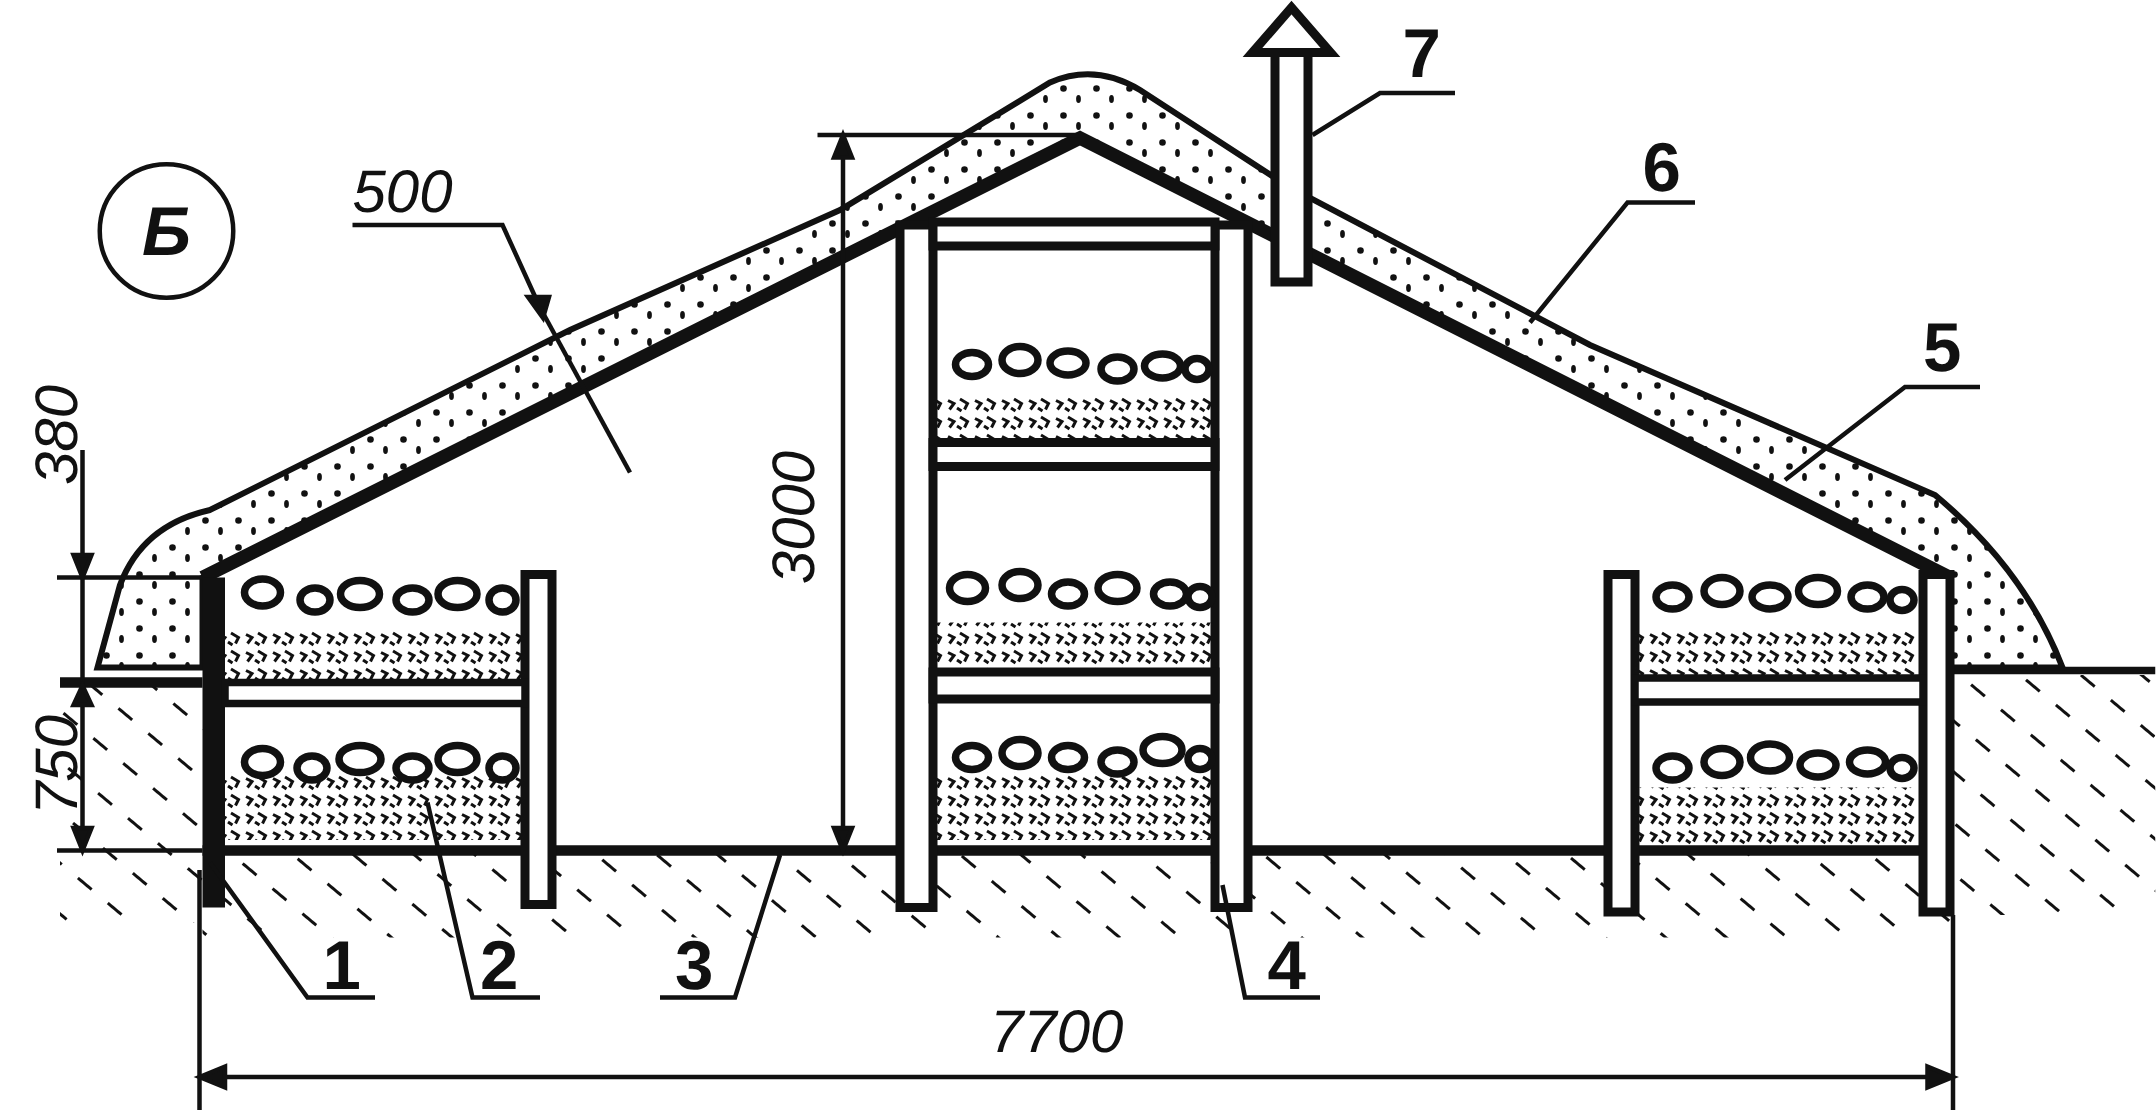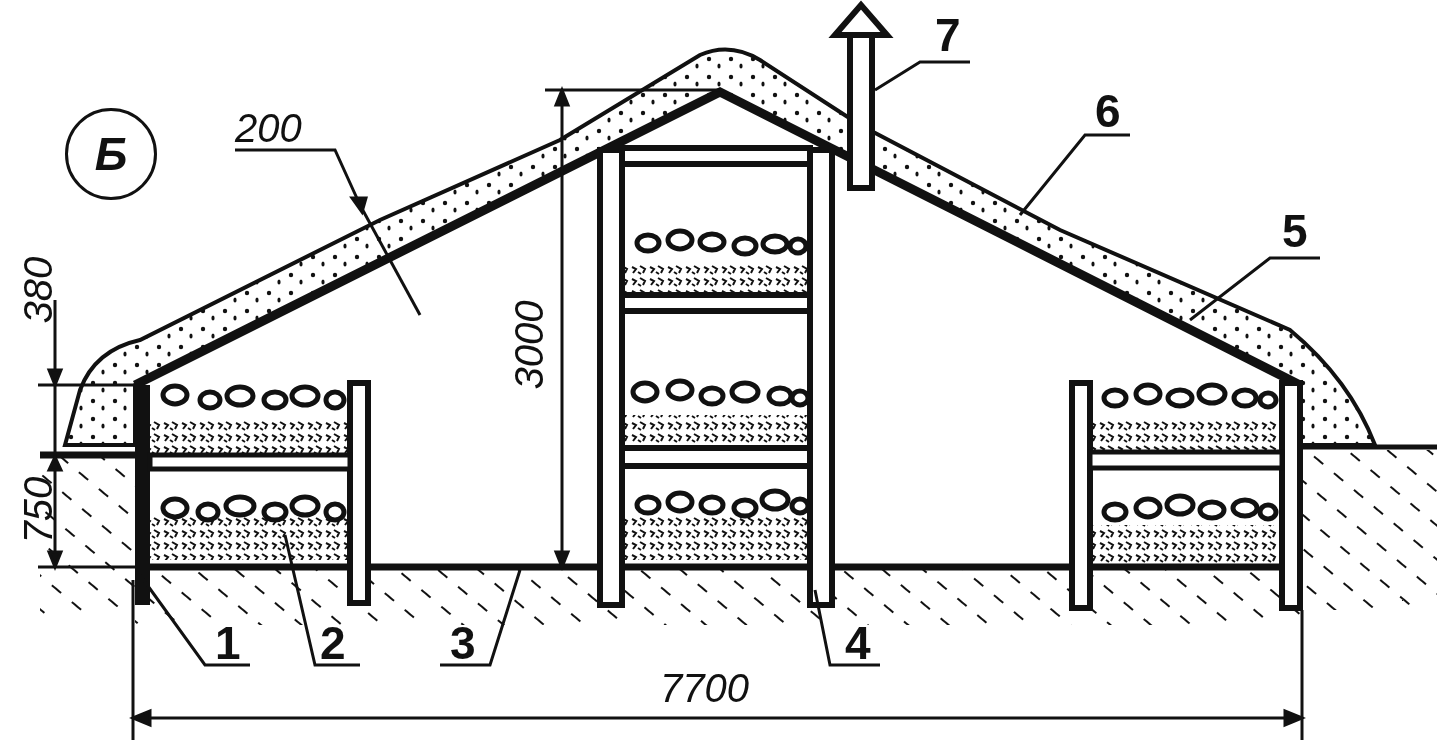--- a/index.html
+++ b/index.html
@@ -159,21 +159,21 @@
     <polyline points="520,570 490,665 440,665"></polyline>
     <polyline points="815,590 830,665 880,665"></polyline>
     <polyline points="1190,320 1270,258 1320,258"></polyline>
     <polyline points="1020,215 1085,135 1130,135"></polyline>
     <polyline points="875,90 920,62 970,62"></polyline>
   </g>
 </svg>
 
 <div class="section-mark">Б</div>
 
-<div class="dim" style="left:235px;top:108px;">200</div>
+<div class="dim" style="left:235px;top:108px;">500</div>
 <div class="dim vert" style="left:5px;top:270px;">380</div>
 <div class="dim vert" style="left:5px;top:490px;">750</div>
 <div class="dim vert" style="left:485px;top:325px;">3000</div>
 <div class="dim" style="left:660px;top:668px;">7700</div>
 
 <div class="lbl" style="left:215px;top:620px;font-size:46px;">1</div>
 <div class="lbl" style="left:320px;top:620px;font-size:46px;">2</div>
 <div class="lbl" style="left:450px;top:620px;font-size:46px;">3</div>
 <div class="lbl" style="left:845px;top:620px;font-size:46px;">4</div>
 <div class="lbl" style="left:1282px;top:208px;font-size:46px;">5</div>

